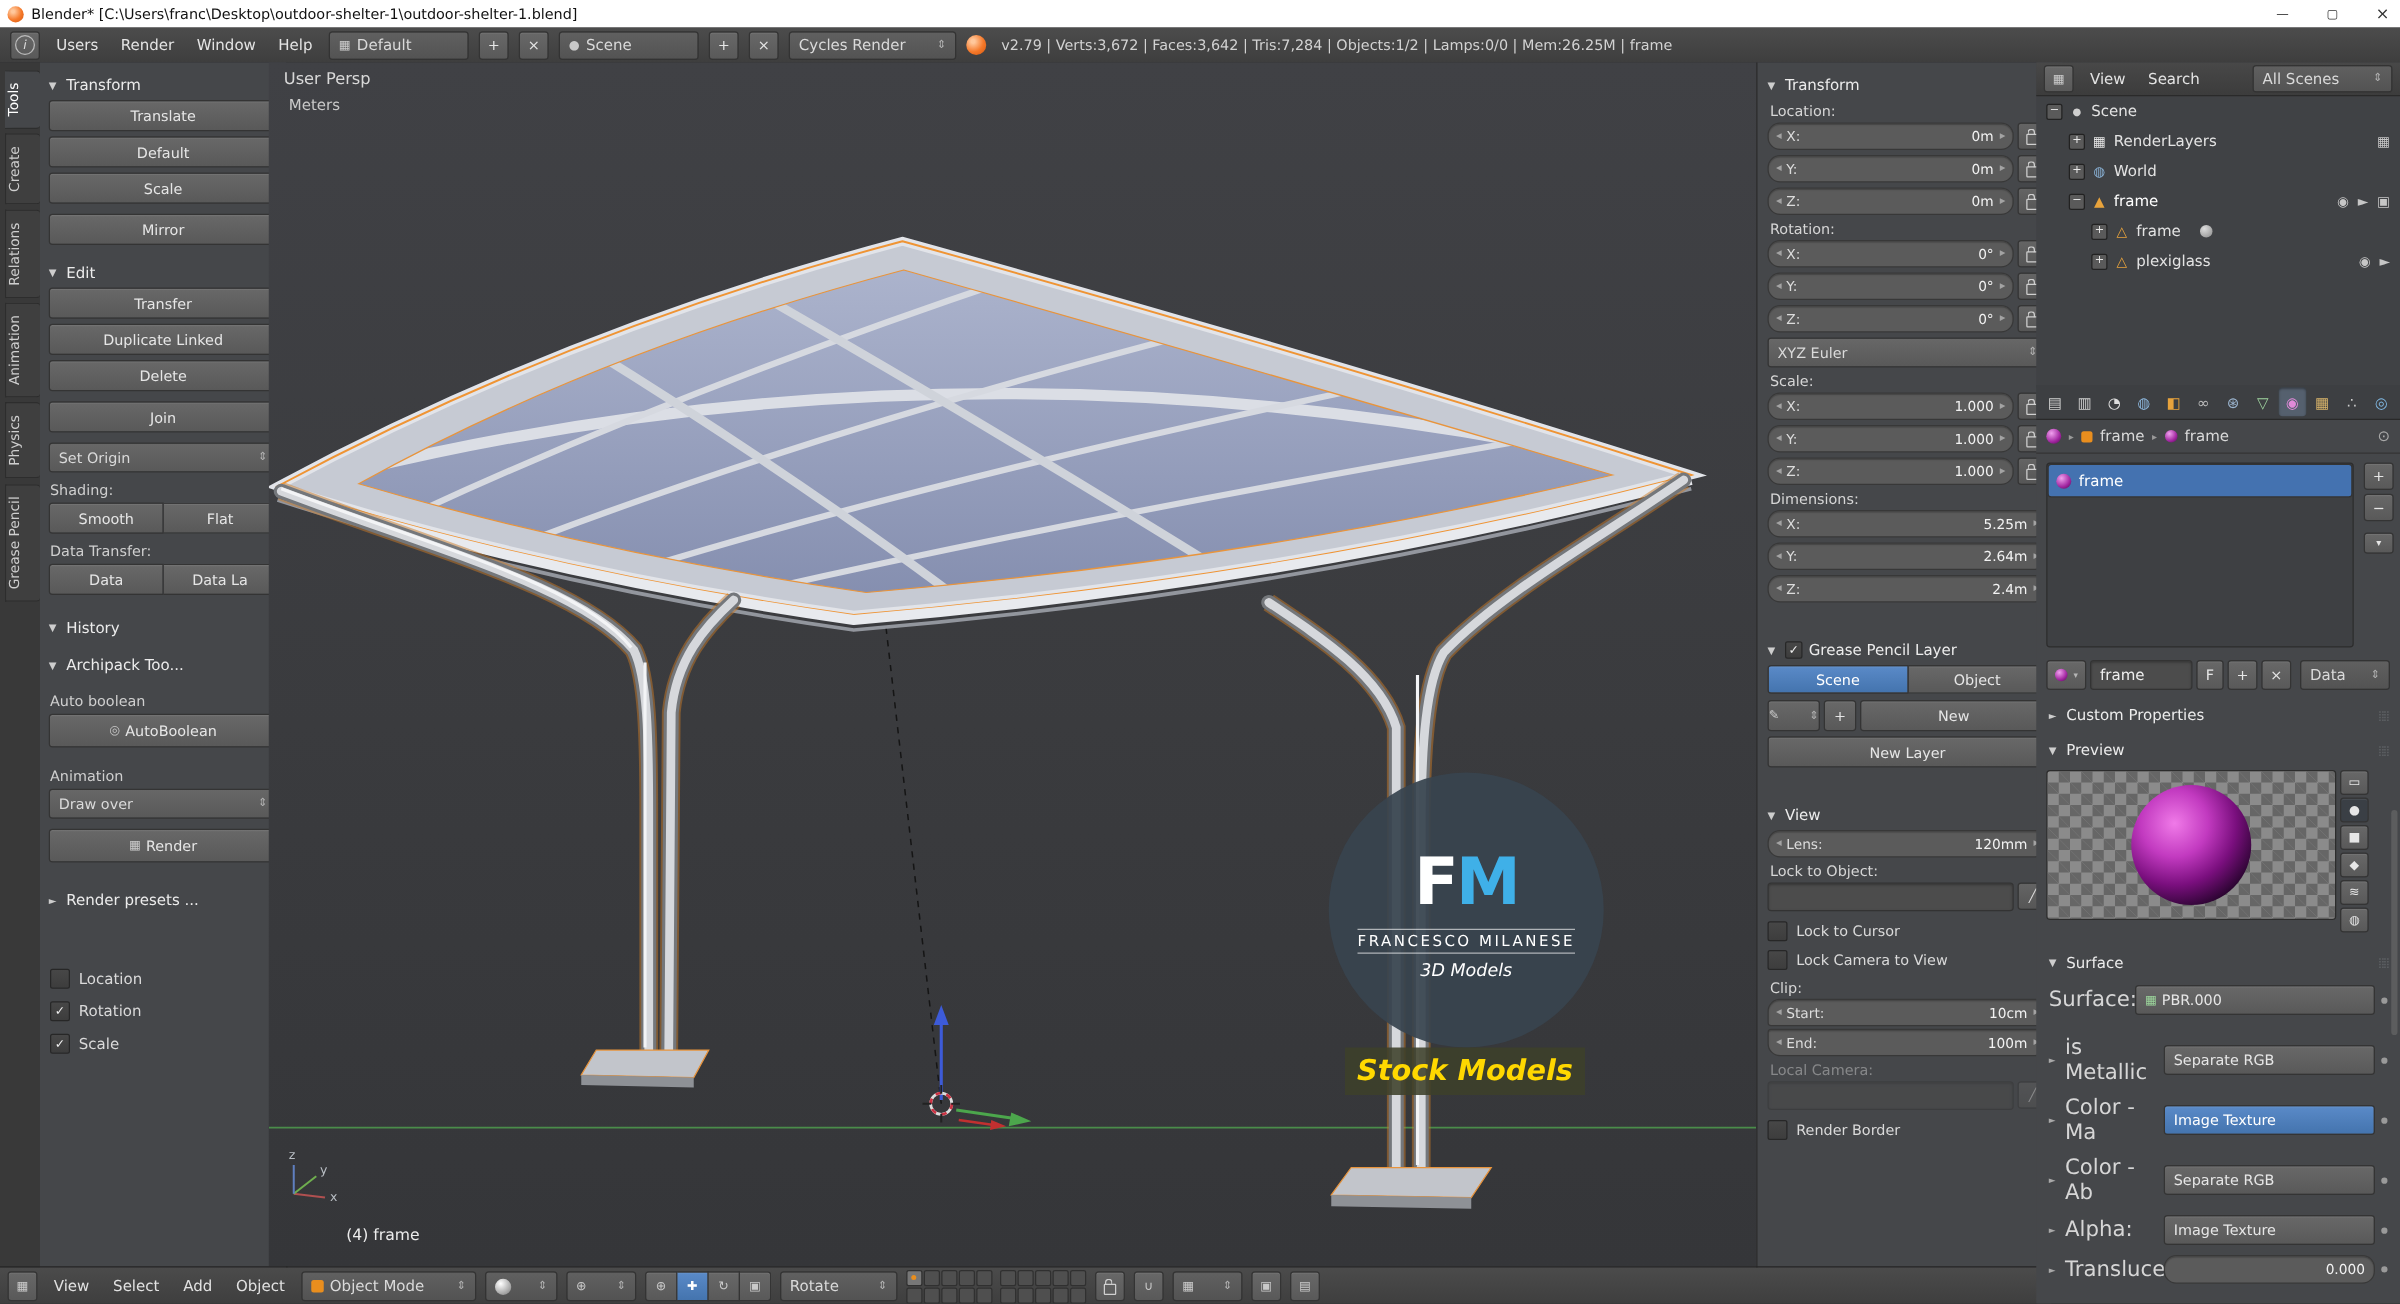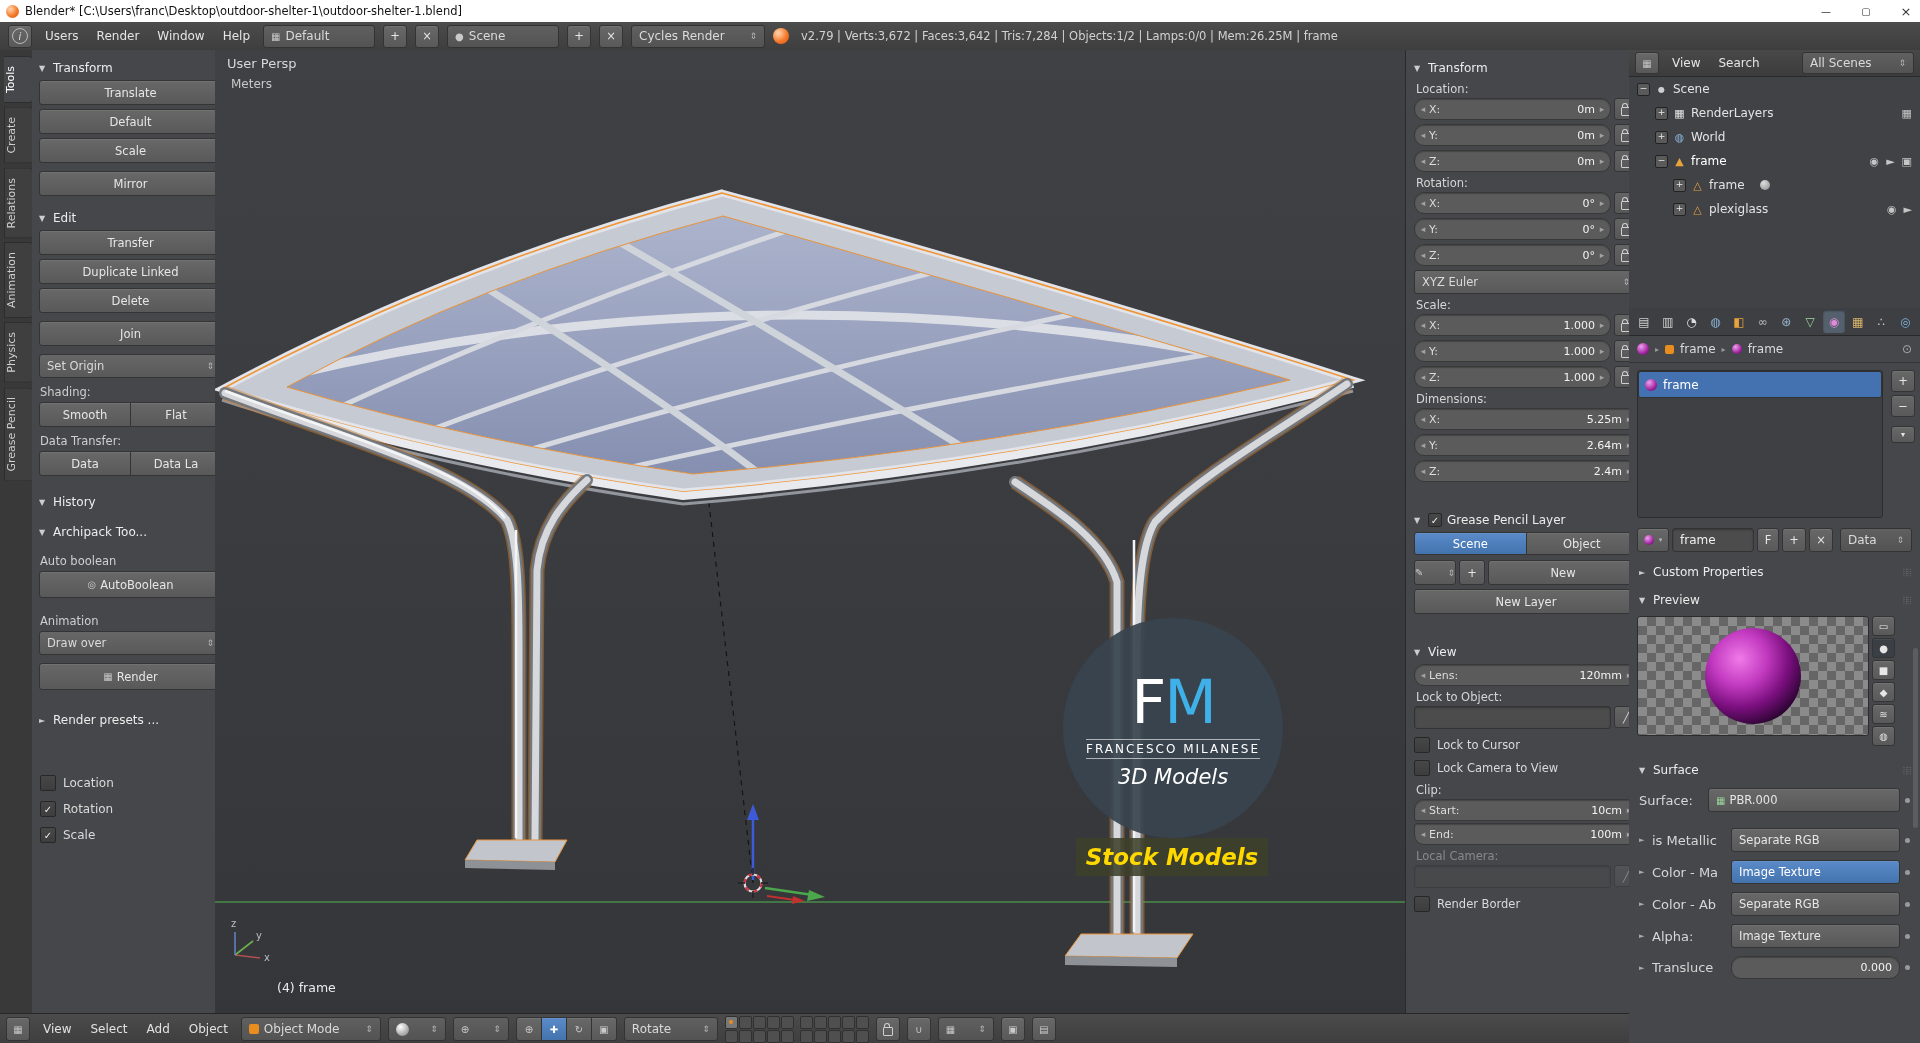--- a/index.html
+++ b/index.html
@@ -39,24 +39,24 @@
 .slab{font-size:11.5px;color:#cfcfcf;margin:3px 1px}
 .shelfscroll{position:absolute;right:2px;top:8px;width:7px;height:370px;background:#6e6e6e;border-radius:4px;opacity:.65}
 .shopts{position:absolute;left:8px;right:10px;top:720px}
 .cbrow{display:flex;align-items:center;gap:7px;height:26px}
 .cb{width:14px;height:14px;border-radius:2px;background:linear-gradient(#474747,#3d3d3d);border:1px solid #272727;color:#f0f0f0;font-size:10px;display:flex;align-items:center;justify-content:center}
 
 .canvas{left:215px;top:0;width:1190px;height:963px;background:linear-gradient(180deg,#404145 0%,#3a3b3e 55%,#353639 100%);overflow:hidden}
 .ovl{position:absolute;color:#d8d8d8}
 
 .wmc{position:absolute;left:848px;top:568px;width:220px;height:220px;border-radius:50%;background:rgba(56,68,79,.93);display:flex;flex-direction:column;align-items:center;justify-content:center;text-align:center}
-.wmfm{font-size:61px;font-weight:normal;line-height:70px;letter-spacing:-2px}
+.wmfm{font-size:52px;font-weight:bold;line-height:70px;letter-spacing:-2px}
 .wmf{color:#fff}.wmm{color:#3fb0e8}
 .wmname{color:#fff;font-size:12px;letter-spacing:2px;border-top:1px solid rgba(255,255,255,.6);border-bottom:1px solid rgba(255,255,255,.6);padding:2px 0;margin-top:2px}
-.wmmodels{color:#fff;font-size:21px;font-style:italic;margin-top:6px}
+.wmmodels{color:#fff;font-size:14px;font-style:italic;margin-top:6px}
 .wmstock{position:absolute;left:861px;top:788px;width:192px;height:38px;background:rgba(62,64,42,.88);color:#ffd800;font-size:23px;font-weight:bold;font-style:italic;display:flex;align-items:center;justify-content:center}
 
 .npanel{left:1405px;top:0;width:224px;height:963px;background:#45474a;border-left:1px solid #2a2a2a;padding:6px 12px 6px 8px}
 .nlabel{font-size:11.5px;color:#d6d6d6;margin:4px 2px 2px}
 .nrow{display:flex;gap:3px;margin:0 0 4px 0}
 .fieldp{flex:1;background:#5b5b5b;border:1px solid #383838;border-radius:10px;height:20px;display:flex;align-items:center;padding:0 4px;font-size:11px;box-shadow:inset 0 1px 1px rgba(0,0,0,.25)}
 .fa{color:#a3a3a3;font-size:9px;width:8px;text-align:center}
 .flab{margin-left:2px;color:#dcdcdc}
 .fval{margin-left:auto;margin-right:3px;color:#f2f2f2}
 .lockb{width:22px;height:20px;background:linear-gradient(#646464,#565656);border:1px solid #353535;border-radius:3px;display:flex;align-items:center;justify-content:center}
@@ -95,21 +95,21 @@
 .bcrow{height:26px;display:flex;align-items:center;gap:6px;padding:0 8px;border-bottom:1px solid #343434;font-size:12px}
 .matball{width:12px;height:12px;border-radius:50%;background:radial-gradient(circle at 35% 30%,#f0a0ee,#a126a0 60%,#4e074e)}
 .listbox{margin:7px 8px 4px;width:244px;height:146px;background:#3e4043;border:1px solid #2c2c2c;border-radius:3px;display:inline-block;vertical-align:top;overflow:hidden}
 .lrow{height:25px;display:flex;align-items:center;gap:6px;padding:0 6px;color:#fff;font-size:12px}
 .lrow.sel{background:#4472b0}
 .lstrip{display:inline-flex;flex-direction:column;gap:3px;margin-top:7px;vertical-align:top}
 .lsb{width:22px;height:20px}
 .namerow{display:flex;align-items:center;gap:3px;margin:6px 8px}
 .tfield{flex:1;height:22px;background:#4c4c4c;border:1px solid #333;border-radius:3px;display:flex;align-items:center;padding:0 7px;color:#efefef;box-shadow:inset 0 1px 2px rgba(0,0,0,.3)}
 .mrow{display:flex;align-items:center;gap:5px;margin:8px 10px}
-.mlab{width:74px;font-size:13px;color:#d6d6d6}
+.mlab{width:74px;font-size:17px;color:#d6d6d6}
 .mval{flex:1;height:22px;justify-content:flex-start;padding:0 7px}
 .adot{width:5px;height:5px;border-radius:50%;background:#9a9a9a}
 .exp{font-size:7px;color:#a9a9a9;width:8px}
 .checker{background-color:#8b8b8b;background-image:linear-gradient(45deg,#666 25%,transparent 25%,transparent 75%,#666 75%),linear-gradient(45deg,#666 25%,transparent 25%,transparent 75%,#666 75%);background-size:18px 18px;background-position:0 0,9px 9px}
 .pvsphere{width:96px;height:96px;border-radius:50%;background:radial-gradient(circle at 36% 32%,#f07ae8 0%,#c23ac0 30%,#7a0f7e 55%,#2a0430 78%,#15021a 95%)}
 .pvstrip{display:inline-flex;flex-direction:column;gap:2px;vertical-align:top;margin-left:3px;margin-top:0}
 .pvb{width:21px;height:18px;font-size:10px}
 .pscroll{position:absolute;right:2px;top:340px;width:5px;height:180px;background:#6c6c6c;border-radius:3px;opacity:.6}
 .hl{color:#fff}
 </style>

